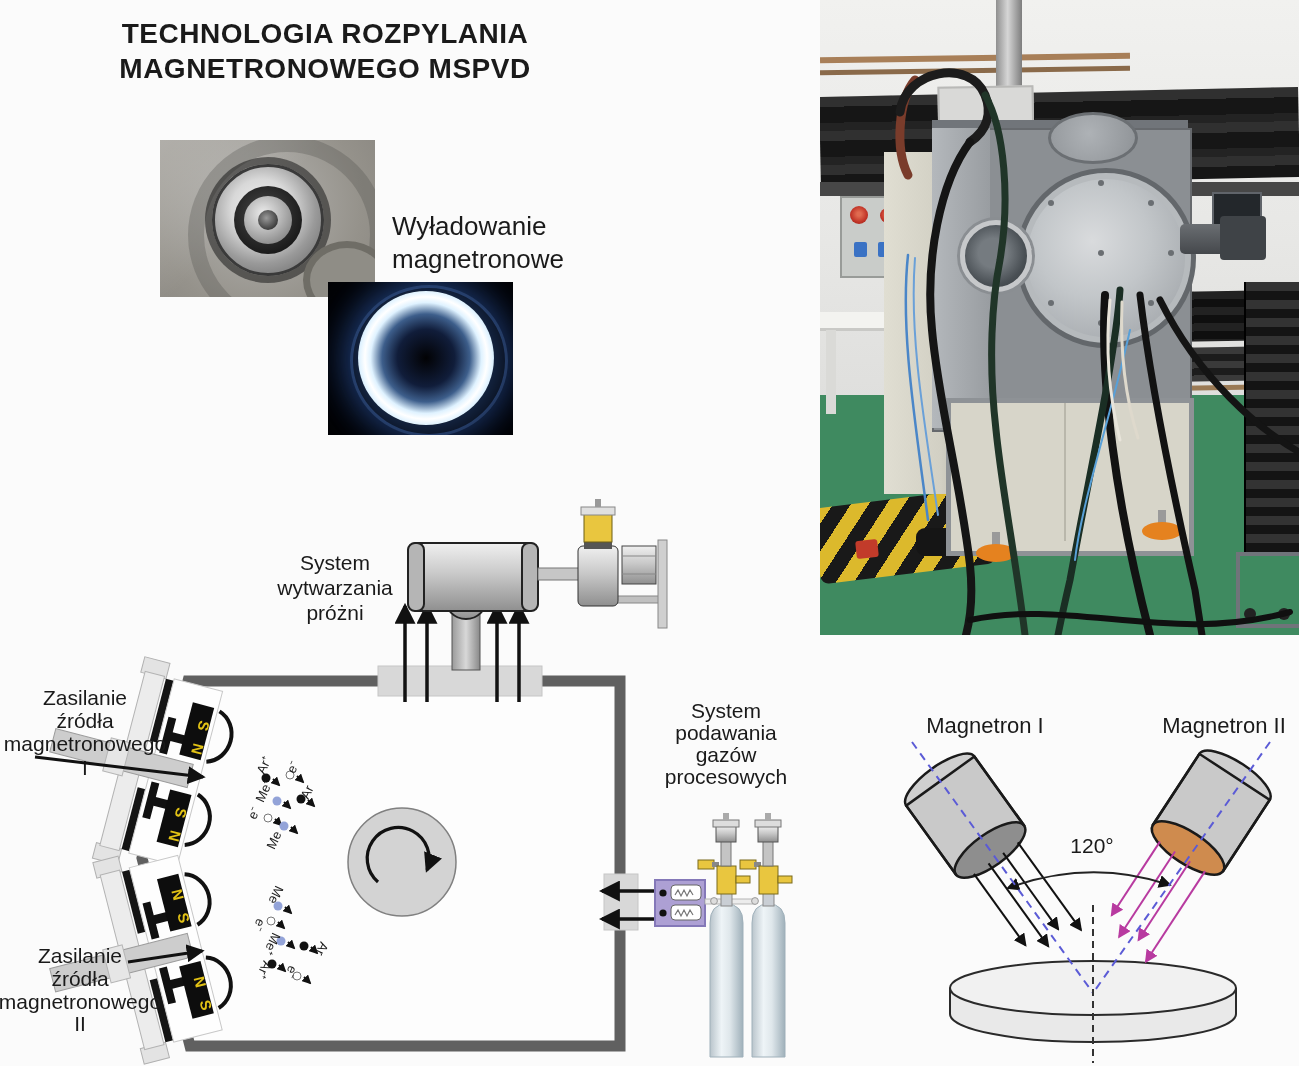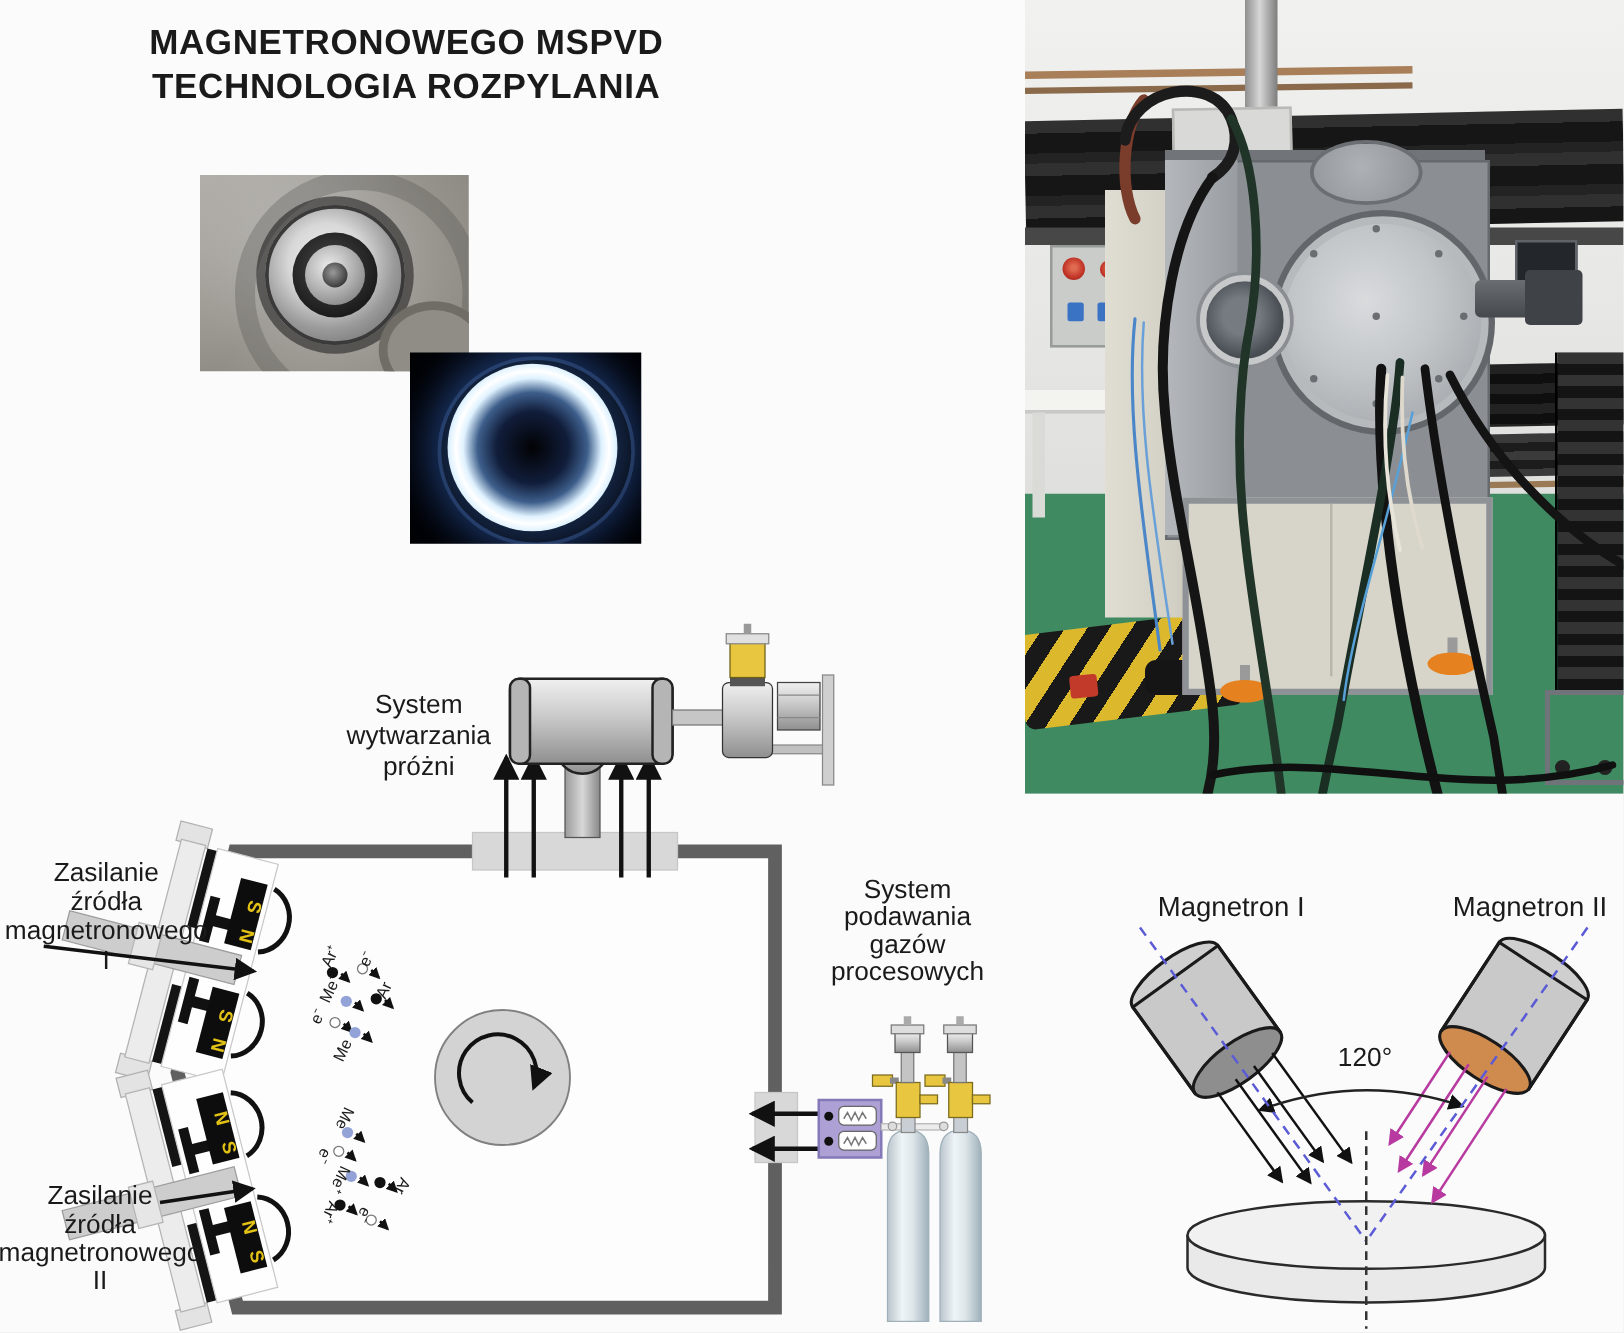--- a/index.html
+++ b/index.html
@@ -111,42 +111,46 @@
   .lbl22{font-size:22px;}
   .particle-lbl{font-size:13px;}
   .magnet-letter{font-size:15px;font-weight:bold;fill:#e2c215;}
 </style>
 </head>
 <body>
 
 <div class="stage">
 
   <div class="abs title">
+    <div>TECHNOLOGIA ROZPYLANIA</div>
     <div>MAGNETRONOWEGO MSPVD</div>
-    <div>TECHNOLOGIA ROZPYLANIA</div>
   </div>
 
   <div class="abs photoA">
     <div class="abs shineTL"></div>
     <div class="abs pcRingBig"></div>
     <div class="abs pcAssembly">
       <div class="abs pcDark">
         <div class="abs pcCone">
           <div class="abs pcCenter"></div>
         </div>
       </div>
     </div>
     <div class="abs pcPort"></div>
   </div>
 
   <div class="abs photoB">
     <div class="abs plOuter"></div>
     <div class="abs plGlow"></div>
   </div>
 
+  <div class="abs discharge">
+    <div>Wyładowanie</div>
+    <div>magnetronowe</div>
+  </div>
 
   <div class="abs labPhoto">
     <div class="abs lpWall"></div>
     <div class="abs lpCopper1"></div>
     <div class="abs lpCopper2"></div>
     <div class="abs lpPipes1"></div>
     <div class="abs lpSilverPipe"></div>
     <div class="abs lpJunction"></div>
     <div class="abs lpTray"></div>
     <div class="abs lpPipes2"></div>

